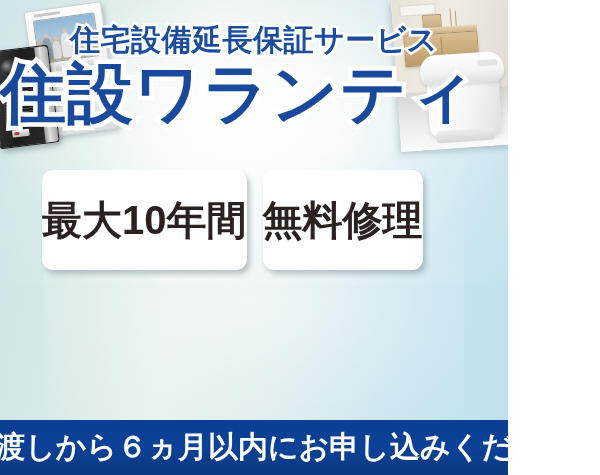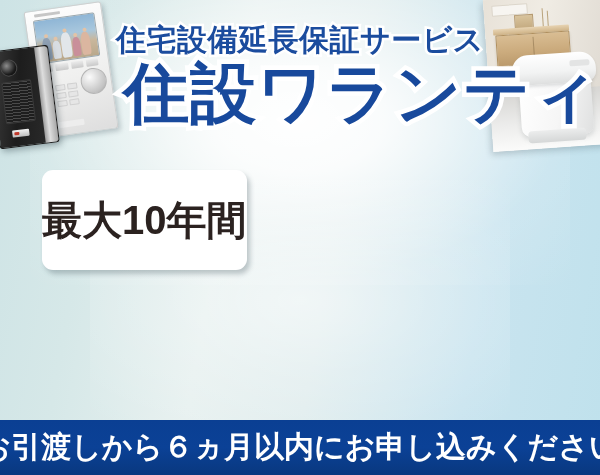--- a/index.html
+++ b/index.html
@@ -6,21 +6,21 @@
     margin: 0;
     padding: 0;
     background: #ffffff;
   }
   body {
     font-family: "Liberation Sans", "DejaVu Sans", sans-serif;
   }
 
   .banner {
     position: relative;
-    width: 600px;
+    width: 508px;
     height: 475px;
     overflow: hidden;
     background: #cfe4e6;
   }
 
   
   .bg-base {
     position: absolute;
     inset: 0;
     background: linear-gradient(100deg,
@@ -366,21 +366,21 @@
     color: #1b4c9e;
     -webkit-text-stroke: 5px #ffffff;
     paint-order: stroke fill;
     white-space: nowrap;
   }
   .title {
     position: absolute;
     left: 0;
     right: 0;
     top: 58px;
-    text-align: right;
+    text-align: left;
     font-size: 66px;
     font-weight: 700;
     letter-spacing: 1px;
     color: #18499c;
     -webkit-text-stroke: 9px #ffffff;
     paint-order: stroke fill;
     white-space: nowrap;
     line-height: 1.08;
   }
 
@@ -489,19 +489,20 @@
     <div class="toilet-body"></div>
     <div class="toilet-lid"></div>
     <div class="toilet-base"></div>
   </div>
 
   <div class="subtitle">住宅設備延長保証サービス</div>
   <div class="title">住設ワランティ</div>
 
   <div class="features">
     <div class="feature">最大10年間</div>
+    <div class="feature">無料修理</div>
   </div>
 
   <div class="cta-bar">
     <div class="cta-text">お引渡しから６ヵ月以内にお申し込みください</div>
   </div>
 
 </div>
 
 </body></html>

